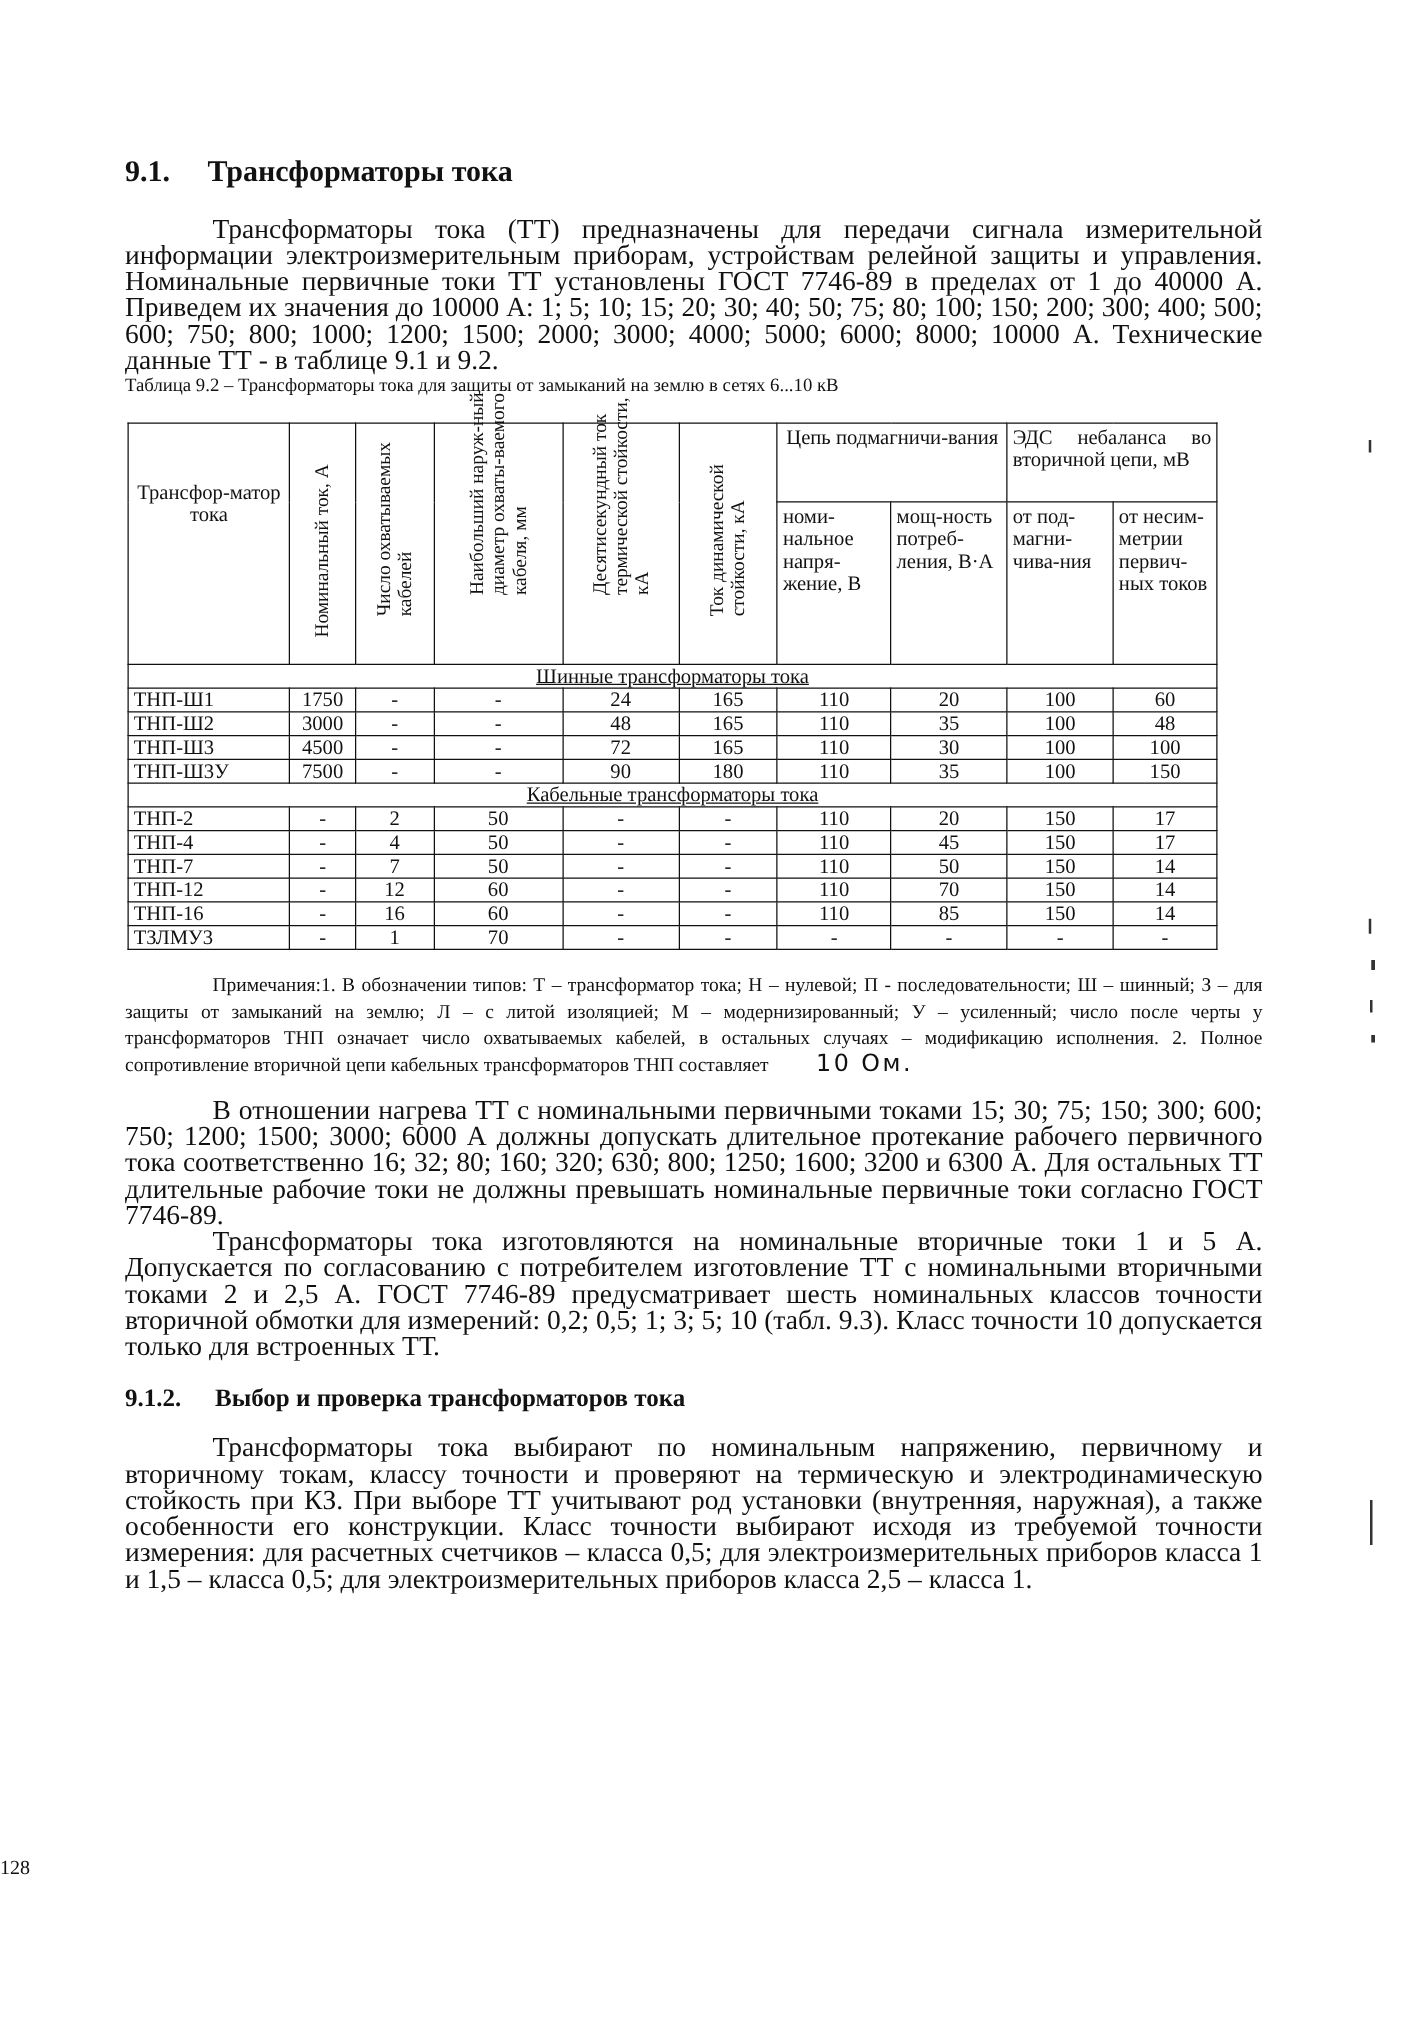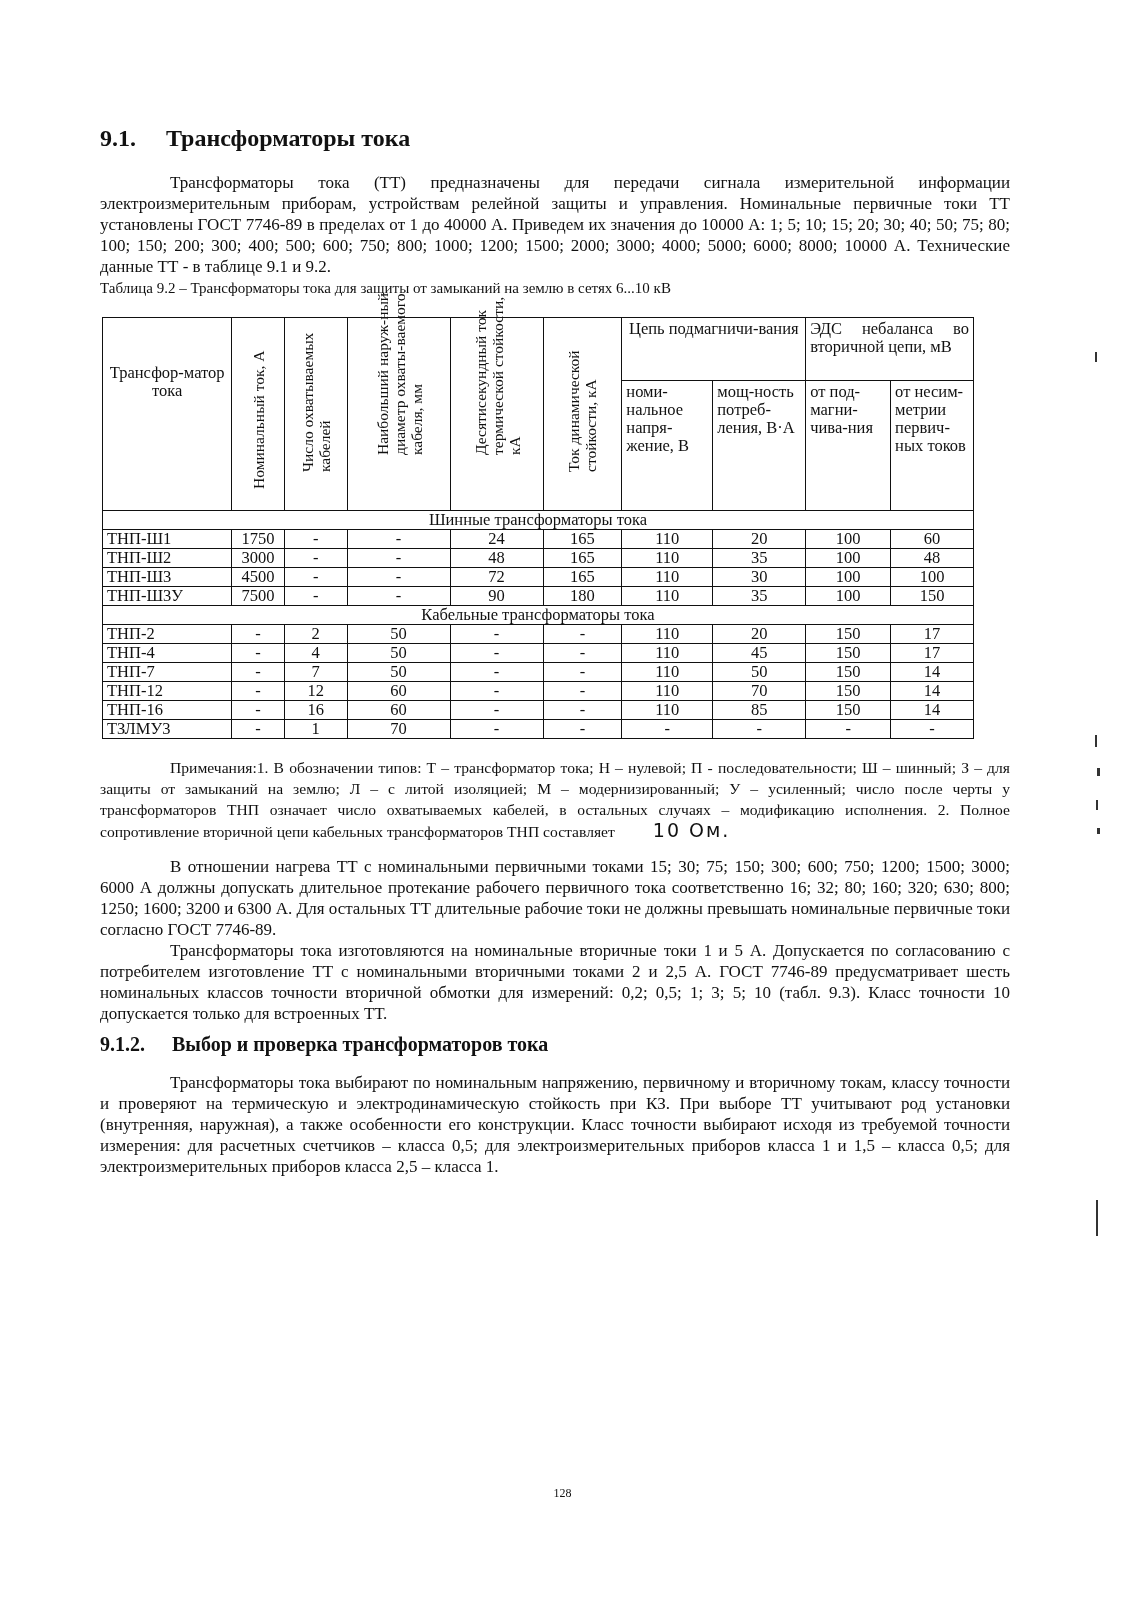--- a/index.html
+++ b/index.html
@@ -11,46 +11,46 @@
     h1 {
       font-family: "Liberation Serif", serif; font-weight: bold;
       font-size: 33px; line-height: 38px; margin: 0; letter-spacing: 0.3px;
       text-indent: -30px; padding-left: 30px;
     }
     h2 { font-size: 24px; font-weight: bold; margin: 24px 0 0 0; line-height: 28px; }
     h2 .num { display: inline-block; width: 66px; }
     h3 { font-size: 20px; font-weight: bold; margin: 24px 0 0 0; line-height: 24px; }
     h3 .num { display: inline-block; width: 72px; }
     p {
-      font-size: 17px; line-height: 21px; margin: 0; text-align: justify;
+      font-size: 22px; line-height: 21px; margin: 0; text-align: justify;
       text-indent: 70px;
     }
     .intro { margin-top: 20px; }
     .caption { font-size: 15px; text-indent: 0; line-height: 22px; }
     table.data {
       margin-top: 18px; border-collapse: collapse; width: 872px; margin-left: 2px;
       font-size: 16.5px; line-height: 18px;
     }
     table.data td, table.data th { border: 1.2px solid #111; padding: 0 4px; font-weight: normal; }
     table.data th { vertical-align: top; text-align: left; padding-top: 2px; }
     .rot { height: 190px; width: 40px; position: relative; padding: 0; }
     .rot span {
       position: absolute; left: 50%; bottom: 4px; transform-origin: 0 0;
       transform: rotate(-90deg) translate(0, -50%); white-space: normal;
       width: 180px; display: block; text-align: left; font-size: 15.5px; line-height: 17px;
     }
-    .group-row td { text-align: center; font-size: 16.5px; }
+    .group-row td { text-align: center; font-size: 16.5px; text-decoration: underline; }
     .data-row td { border-top: none; border-bottom: none; }
     .data-row td.c { text-align: center; }
     .first-row td { border-top: 1.2px solid #111; }
     .last-row td { border-bottom: 1.2px solid #111; }
     .notes { margin-top: 18px; font-size: 15.6px; line-height: 21px; }
     .handwritten { font-family: "DejaVu Sans", sans-serif; font-size: 19px; margin-left: 38px; letter-spacing: 2px; }
     .p2 { margin-top: 14px; }
-    .page-number { position: absolute; left: 0; width: 1125px; top: 1486px; text-align: center; font-size: 12px; }
+    .page-number { position: absolute; left: 0; width: 1125px; top: 1486px; text-align: left; font-size: 16px; }
     .speck { position: absolute; background: #333; }
   </style>
 </head>
 <body>
 
 <div class="page">
 
   <h2>
     <span class="num">9.1.</span><span>Трансформаторы тока</span>
   </h2>
@@ -229,21 +229,21 @@
           <td class="c">-</td>
         </tr>
       </tbody>
   </table>
 
   <p class="notes"><span>Примечания:1. В обозначении типов: Т – трансформатор тока; Н – нулевой; П - последовательности; Ш – шинный; З – для защиты от замыканий на землю; Л – с литой изоляцией; М – модернизированный; У – усиленный; число после черты у трансформаторов ТНП означает число охватываемых кабелей, в остальных случаях – модификацию исполнения. 2. Полное сопротивление вторичной цепи кабельных трансформаторов ТНП составляет</span><span class="handwritten">10 Ом.</span></p>
 
   <p class="p2">В отношении нагрева ТТ с номинальными первичными токами 15; 30; 75; 150; 300; 600; 750; 1200; 1500; 3000; 6000 А должны допускать длительное протекание рабочего первичного тока соответственно 16; 32; 80; 160; 320; 630; 800; 1250; 1600; 3200 и 6300 А. Для остальных ТТ длительные рабочие токи не должны превышать номинальные первичные токи согласно ГОСТ 7746-89.</p>
   <p>Трансформаторы тока изготовляются на номинальные вторичные токи 1 и 5 А. Допускается по согласованию с потребителем изготовление ТТ с номинальными вторичными токами 2 и 2,5 А. ГОСТ 7746-89 предусматривает шесть номинальных классов точности вторичной обмотки для измерений: 0,2; 0,5; 1; 3; 5; 10 (табл. 9.3). Класс точности 10 допускается только для встроенных ТТ.</p>
 
-  <h3 style="margin-top:8px;">
+  <h3 style="margin-top:20px;">
     <span class="num">9.1.2.</span><span>Выбор и проверка трансформаторов тока</span>
   </h3>
   <p style="margin-top:16px;">Трансформаторы тока выбирают по номинальным напряжению, первичному и вторичному токам, классу точности и проверяют на термическую и электродинамическую стойкость при КЗ. При выборе ТТ учитывают род установки (внутренняя, наружная), а также особенности его конструкции. Класс точности выбирают исходя из требуемой точности измерения: для расчетных счетчиков – класса 0,5; для электроизмерительных приборов класса 1 и 1,5 – класса 0,5; для электроизмерительных приборов класса 2,5 – класса 1.</p>
 </div>
 
 <div class="page-number">128</div>
 
 <div class="speck" style="left:1095px; top:352px; width:2px; height:10px;"></div>
 <div class="speck" style="left:1095px; top:735px; width:2px; height:12px;"></div>
 <div class="speck" style="left:1097px; top:768px; width:3px; height:8px;"></div>

